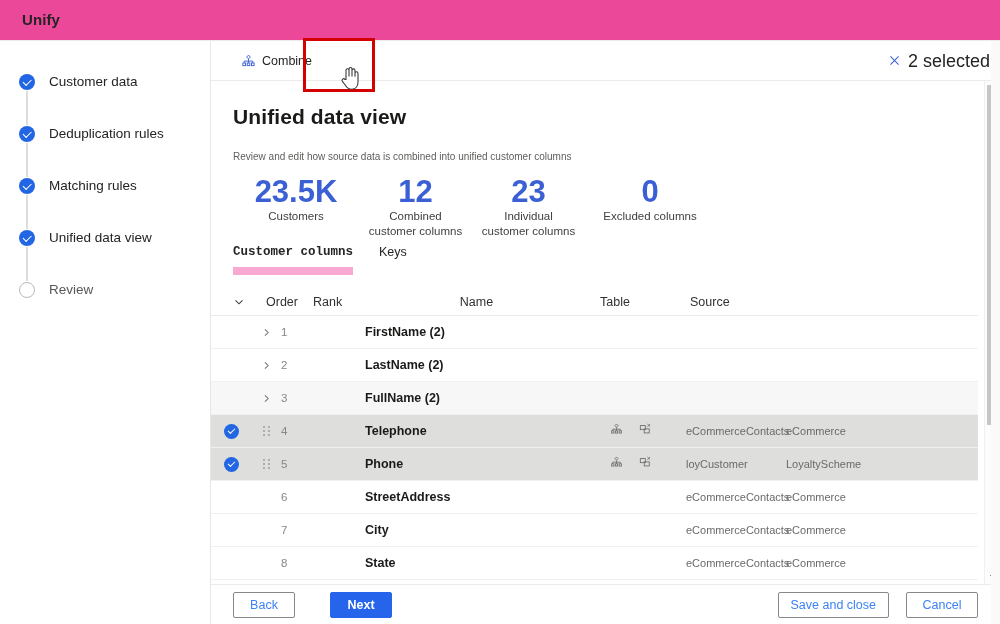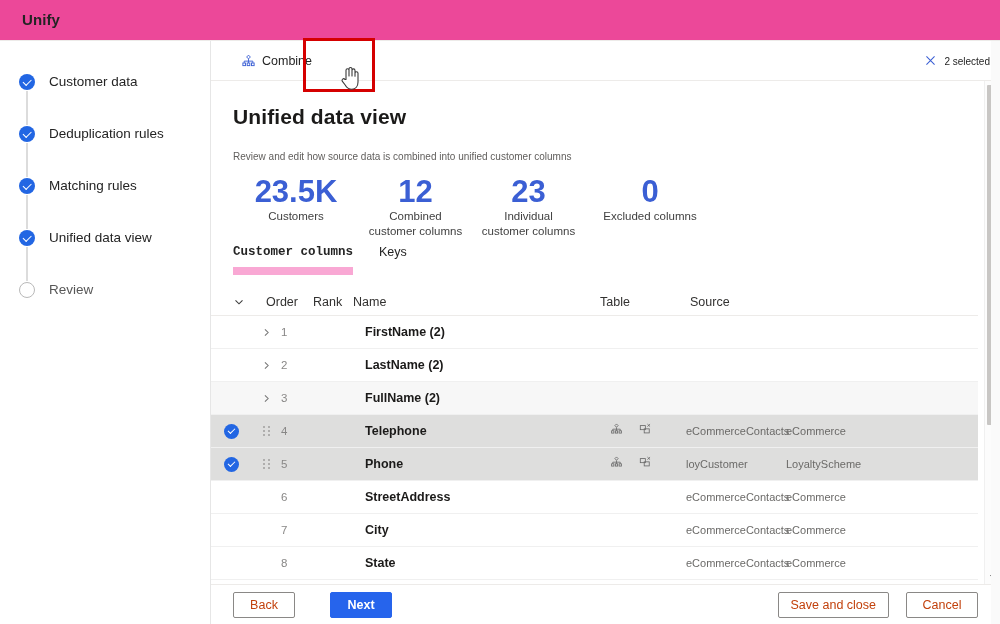--- a/index.html
+++ b/index.html
@@ -99,21 +99,21 @@
     font-size: 12.5px; color: #242424;
     cursor: pointer;
     white-space: nowrap;
   }
   .cmd-combine { left: 21px; }
   .cmd-exclude { left: 95px; background: #f3f2f1; }
   .cmd svg { display: block; }
   .clear-sel {
     position: absolute; right: 10px; top: 0; height: 40px;
     display: flex; align-items: center; gap: 7px;
-    font-size: 10px; color: #242424;
+    font-size: 18px; color: #242424;
     cursor: pointer;
   }
 
   
   .annot-box {
     position: absolute;
     left: 92px; top: -3px;
     width: 72px; height: 54px;
     border: 3px solid #d50000;
     pointer-events: none;
@@ -200,21 +200,21 @@
   .c-order { width: 44px; flex: 0 0 44px; }
   .c-rank  { width: 40px; flex: 0 0 40px; }
   .c-name  { width: 245px; flex: 0 0 245px; }
   .c-act   { width: 76px; flex: 0 0 76px; display: flex; gap: 16px; align-items: center; }
   .c-table { width: 100px; flex: 0 0 100px; }
   .c-src   { width: 110px; flex: 0 0 110px; }
 
   .th-exp  { width: 55px; flex: 0 0 55px; display: flex; justify-content: center; }
   .th-order{ width: 47px; flex: 0 0 47px; }
   .th-rank { width: 40px; flex: 0 0 40px; }
-  .th-name { width: 247px; flex: 0 0 247px; }
+  .th-name { width: 247px; flex: 0 0 247px; text-align: center; }
   .th-table{ width: 90px; flex: 0 0 90px; }
   .th-src  { width: 120px; flex: 0 0 120px; }
 
   .order-num { color: #888786; font-size: 11.5px; }
   .name-cell { font-weight: 700; color: #1b1a19; font-size: 12.5px; }
   .meta { color: #6b6a68; font-size: 11px; }
   .drag-handle {
     width: 9px; height: 12px;
     display: inline-block;
     opacity: .55;
@@ -240,21 +240,21 @@
     width: 789px; height: 40px;
     background: #fff;
     border-top: 1px solid #edebe9;
   }
   .btn {
     position: absolute; top: 7px;
     height: 26px; min-width: 62px;
     border: 1px solid #8a8886;
     background: #fff;
     border-radius: 2px;
-    font-size: 12.5px; color: #c2410c;
+    font-size: 12.5px; color: #3b82f6;
     font-family: "Liberation Sans", sans-serif;
     cursor: pointer;
     padding: 0 12px;
   }
   .btn-primary {
     background: #2664ec; border-color: #2664ec; color: #fff;
     font-weight: 600;
     margin-left: 27px;
   }
   .btn-back { left: 22px; width: 62px; }

